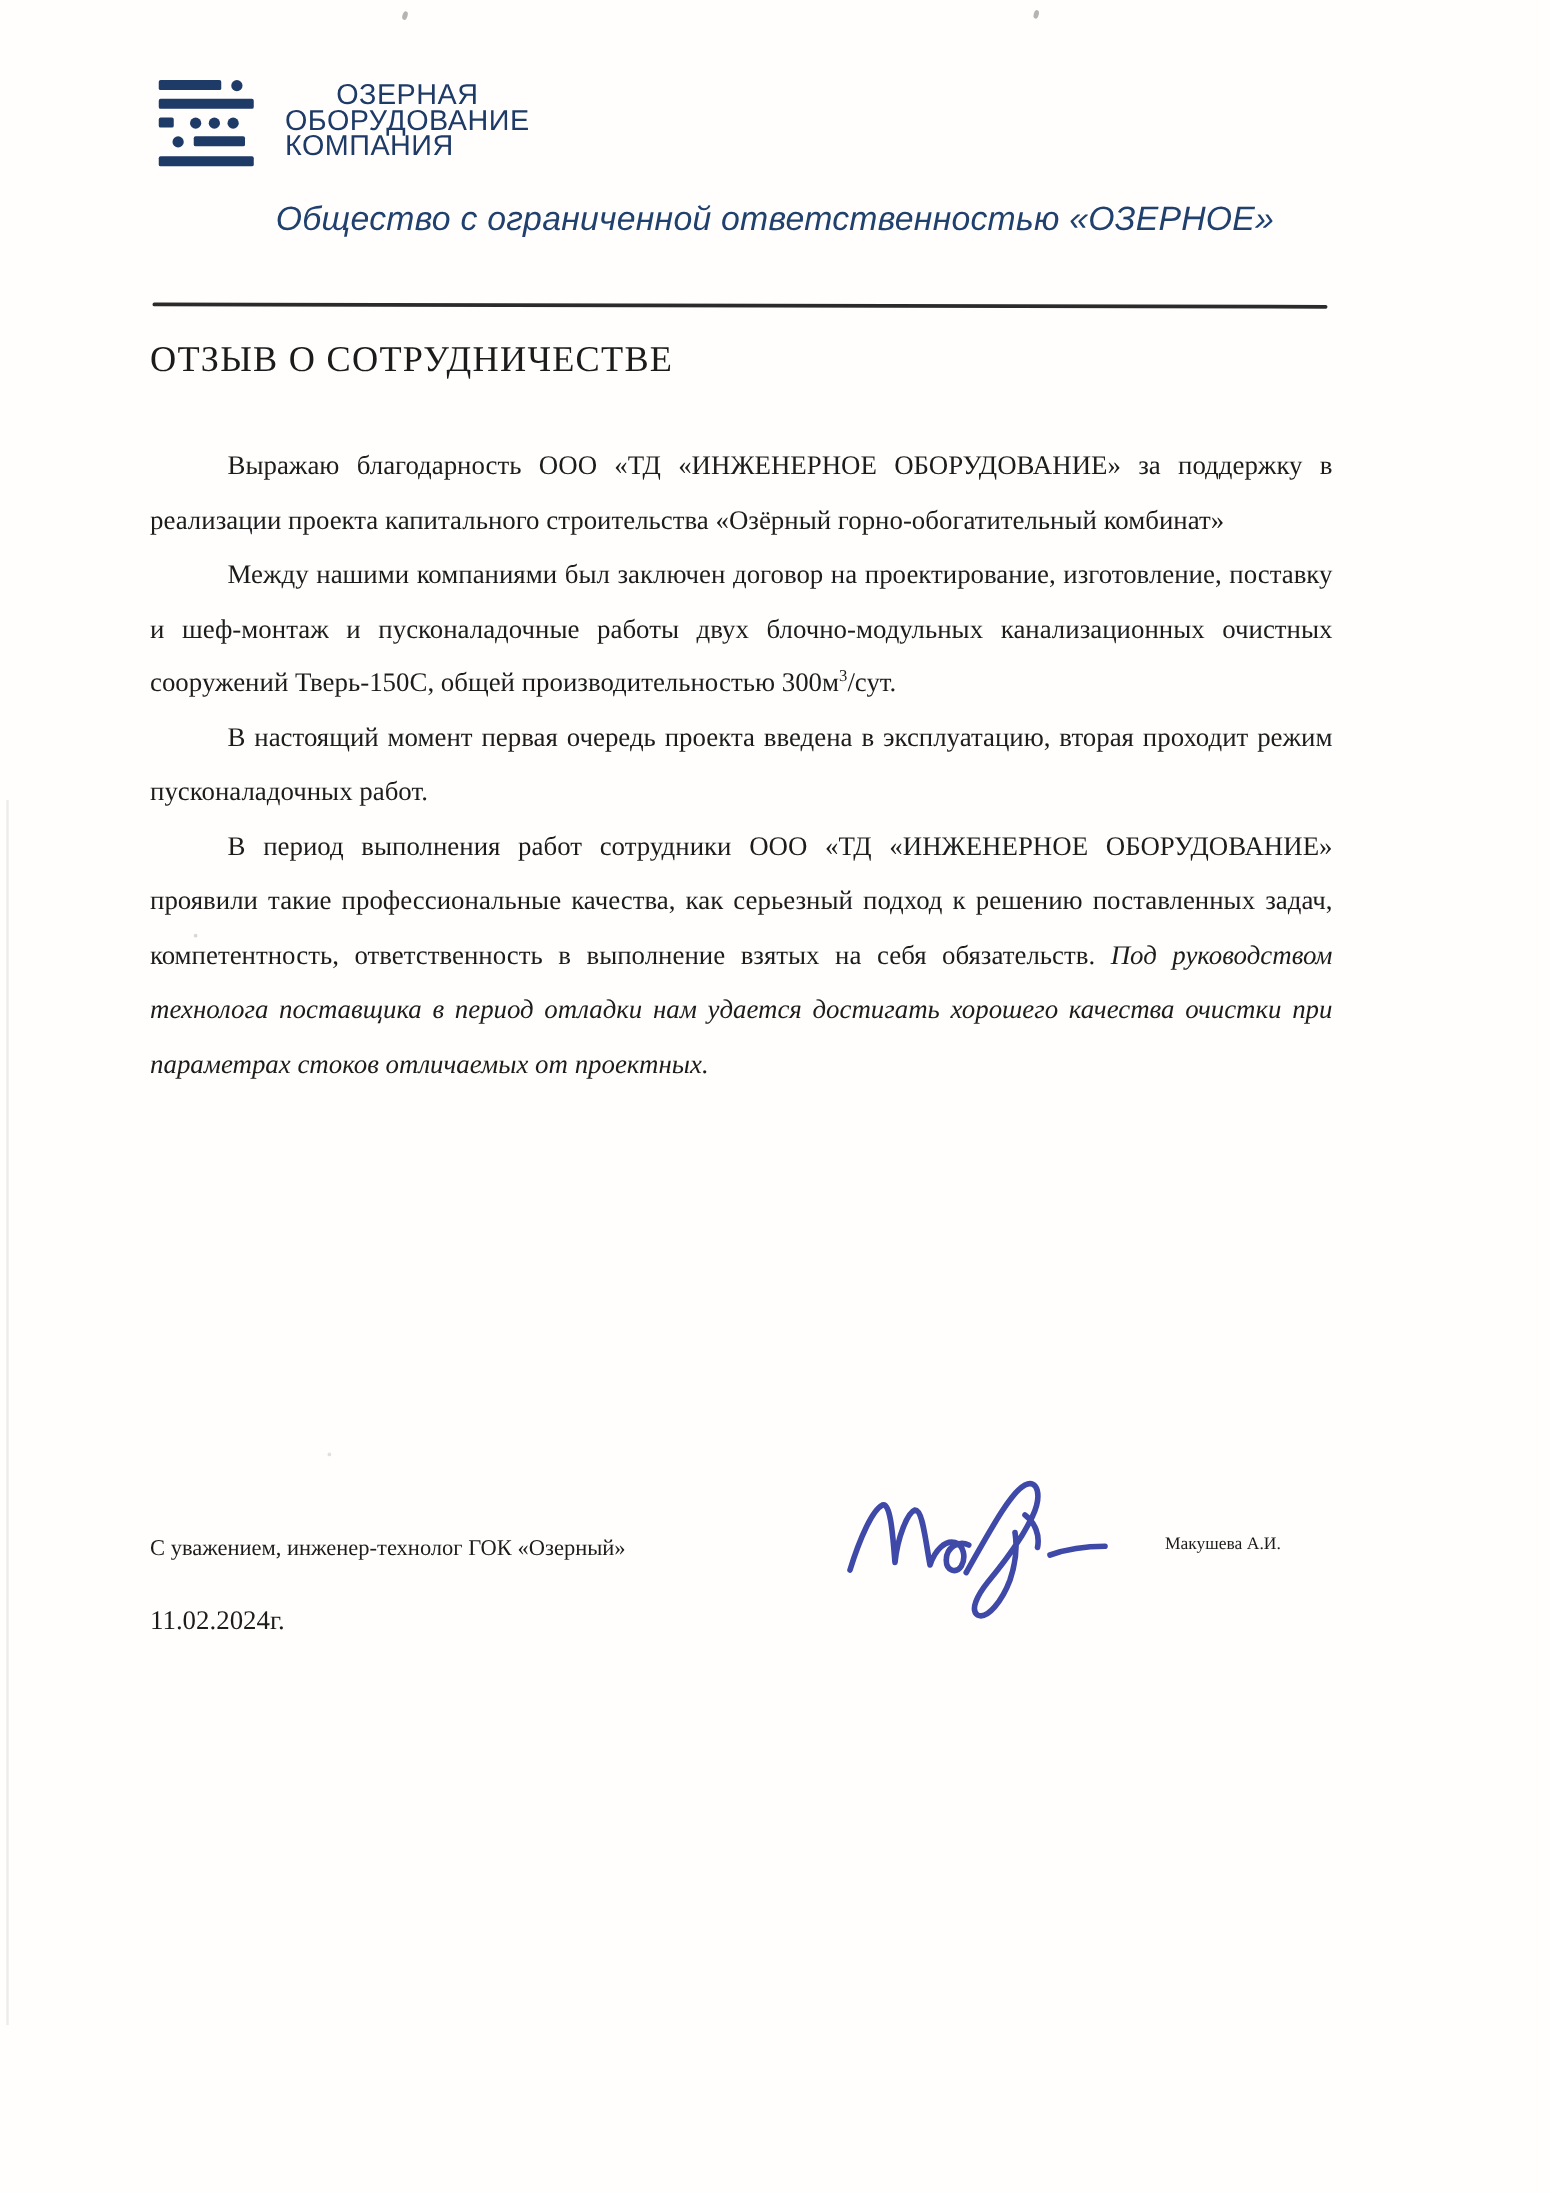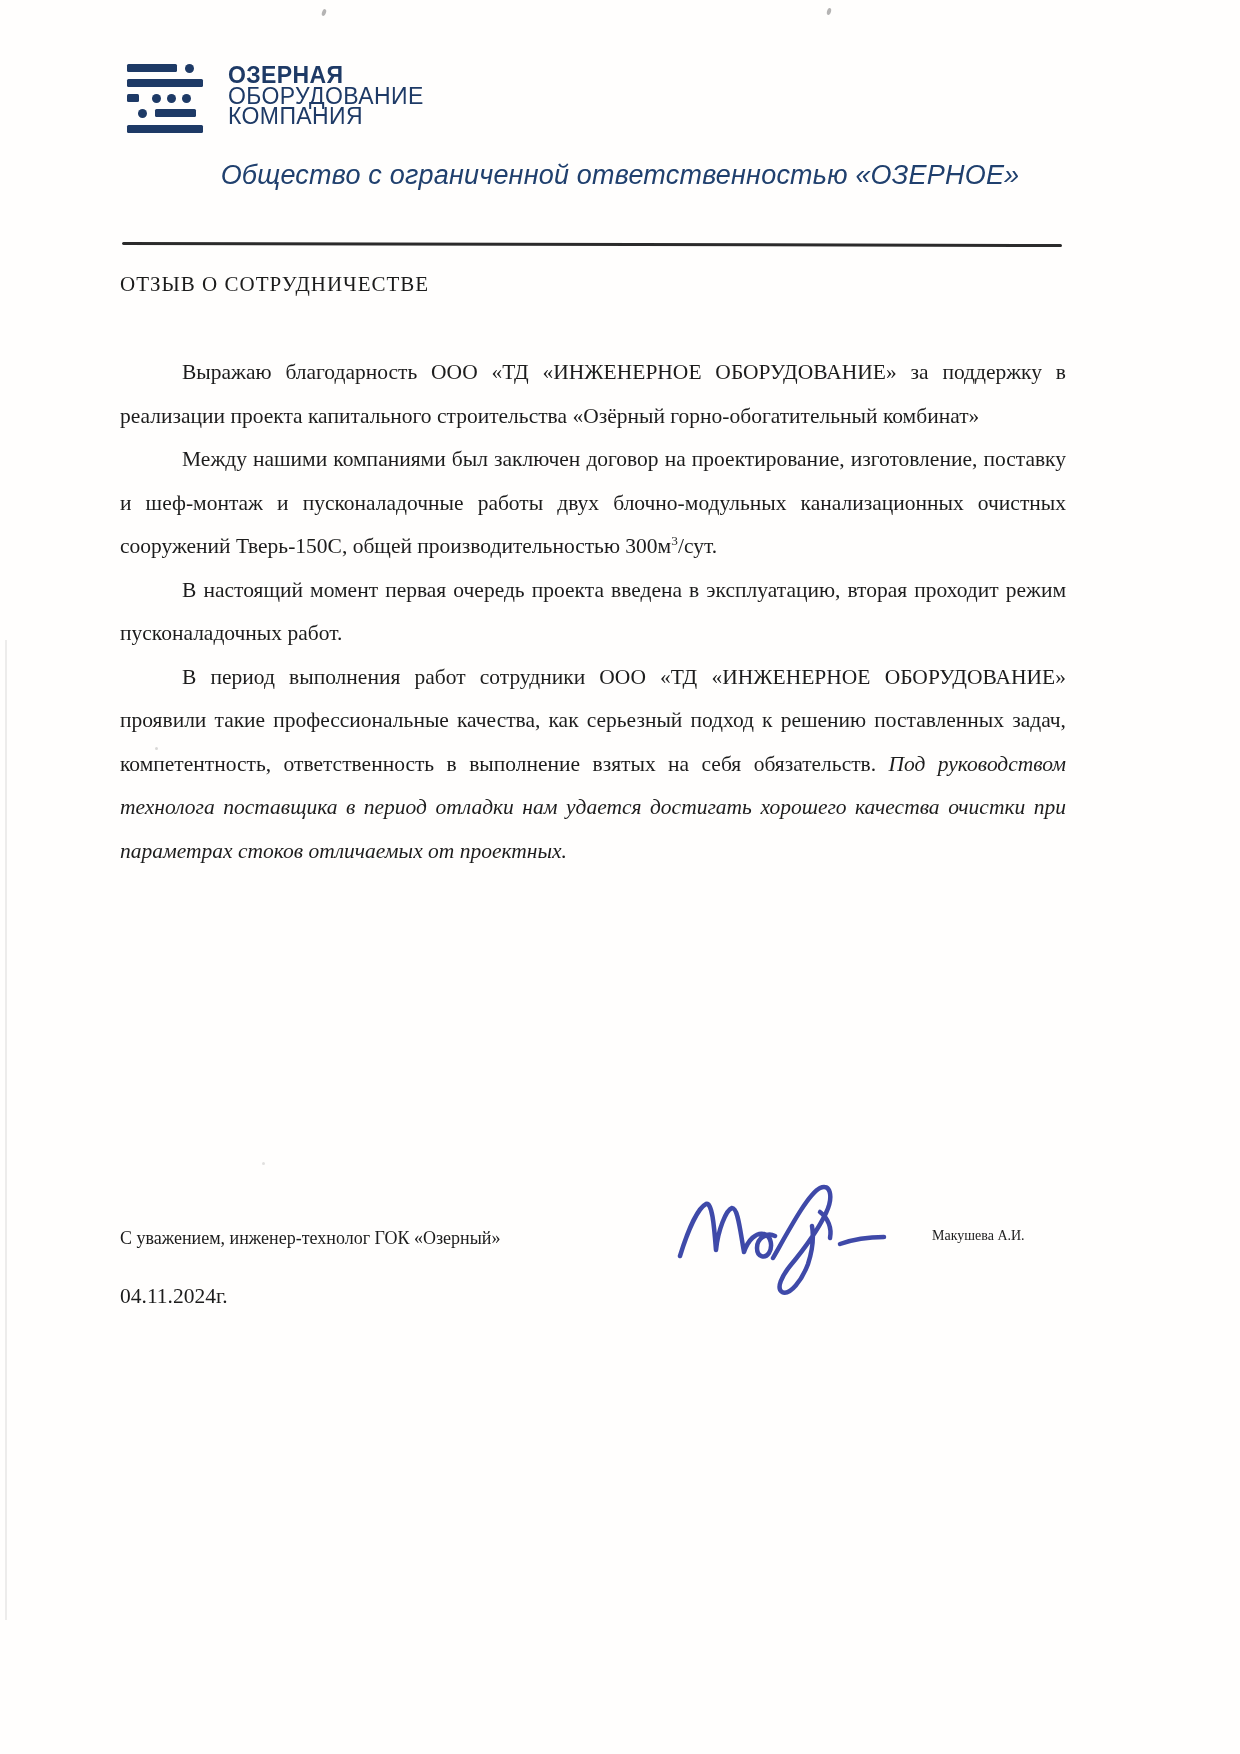--- a/index.html
+++ b/index.html
@@ -25,41 +25,41 @@
   .d-r3a{ left: 25px; top: 30px; } .d-r3b{ left: 40px; top: 30px; } .d-r3c{ left: 55px; top: 30px; }
   .d-r4 { left: 11px; top: 45px; }
   .b-r4 { left: 28px; top: 45px; width: 41px; }
   .b-r5 { left: 0;  top: 61px; width: 76px; }
 
   .logo-text {
     margin-left: 25px; margin-top: 1px;
     font-family: "Liberation Sans", sans-serif;
     color: #1e3a66; font-size: 23px; line-height: 20.5px; letter-spacing: 0.4px;
   }
-  .logo-text .l1 { font-weight: 700; }
+  .logo-text .l1 { font-weight: 400; text-align: center; }
   .logo-text .l2, .logo-text .l3 { font-weight: 500; }
 
   
   .org-title {
     position: absolute; left: 0; top: 160px; width: 1240px;
     text-align: center;
     font-family: "Liberation Sans", sans-serif;
     font-weight: normal; font-style: italic;
     font-size: 27px; color: #20406e; letter-spacing: 0.2px;
   }
   .head-rule {
     position: absolute; left: 122px; top: 243px; width: 940px; height: 2.5px;
     background: #2b2b2b; transform: rotate(0.12deg);
     border-radius: 2px;
   }
 
   
   .doc-heading {
     position: absolute; left: 120px; top: 272px;
-    font-size: 21px; letter-spacing: 1px; color: #1b1b1b;
+    font-size: 29px; letter-spacing: 1px; color: #1b1b1b;
   }
   .doc-body {
     position: absolute; left: 120px; top: 351px; width: 946px;
     font-size: 21.5px; line-height: 43.5px;
     text-align: justify;
   }
   .doc-body p { margin: 0; text-indent: 62px; }
   .italic { font-style: italic; }
   sup { font-size: 0.62em; vertical-align: super; line-height: 0; }
 
@@ -124,21 +124,21 @@
       <g fill="none" stroke="#3540a4" stroke-width="4.5" stroke-linecap="round" stroke-linejoin="round" opacity="0.95">
         <path d="M 8 80 C 16 54 26 32 34 28 C 40 26 42 48 44 74 C 46 54 54 34 60 32 C 66 32 68 54 72 76 C 76 64 84 56 92 58 C 99 60 101 70 97 77 C 93 83 85 81 85 72 C 85 62 95 56 103 60"></path>
         <path d="M 101 82 C 117 54 136 18 148 12 C 158 7 162 20 154 37 C 144 58 128 78 118 90 C 110 100 104 112 110 116 C 118 120 130 104 136 88 C 140 76 142 62 140 50"></path>
         <path d="M 148 36 C 156 42 160 52 158 62"></path>
         <path d="M 168 68 C 182 63 198 61 212 61"></path>
       </g>
     </svg>
     <div class="signoff-name">Макушева А.И.</div>
   </div>
 
-  <div class="doc-date">04.11.2024г.</div>
+  <div class="doc-date">11.02.2024г.</div>
 
   <div class="speck sp1"></div>
   <div class="speck sp2"></div>
   <div class="speck sp3"></div>
   <div class="speck sp4"></div>
   <div class="edge-artifact"></div>
 
 </div>
 
 </body></html>

